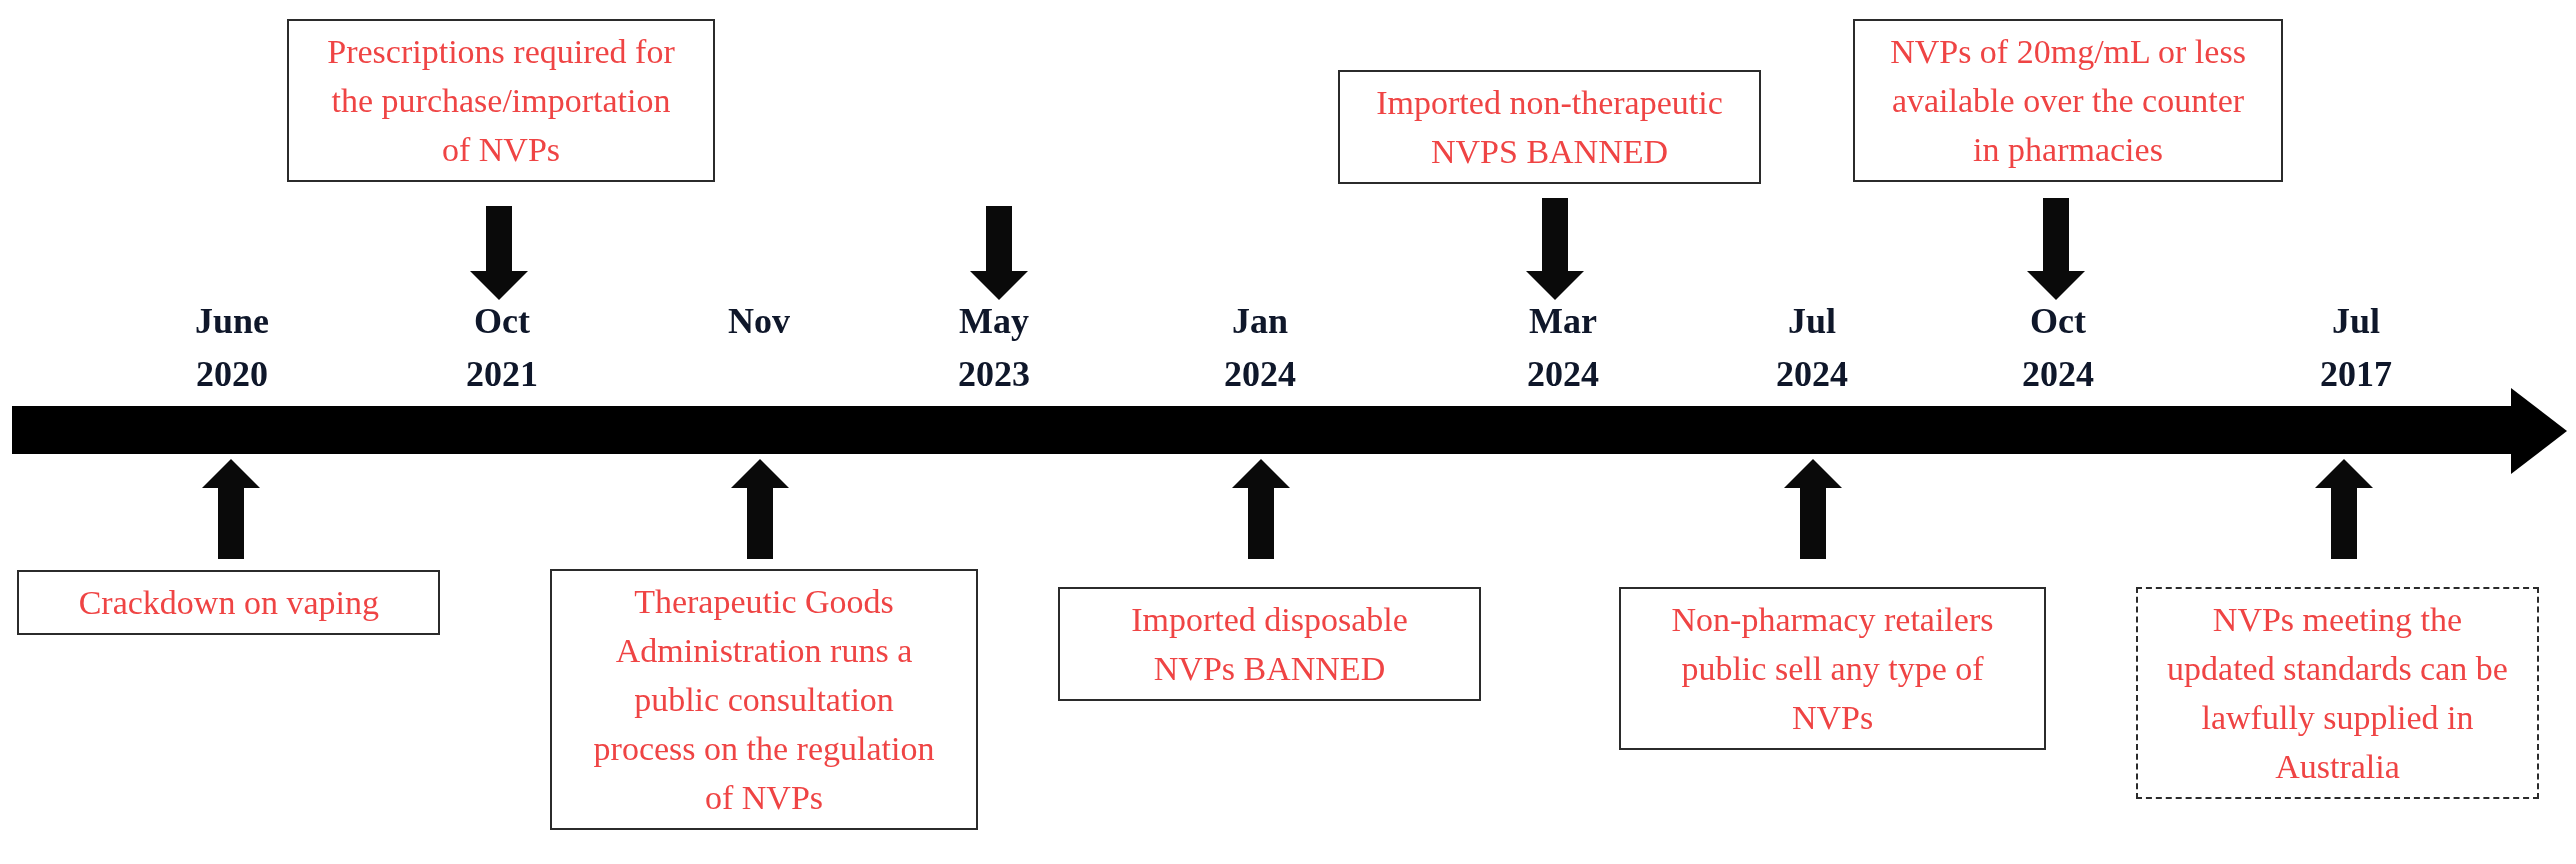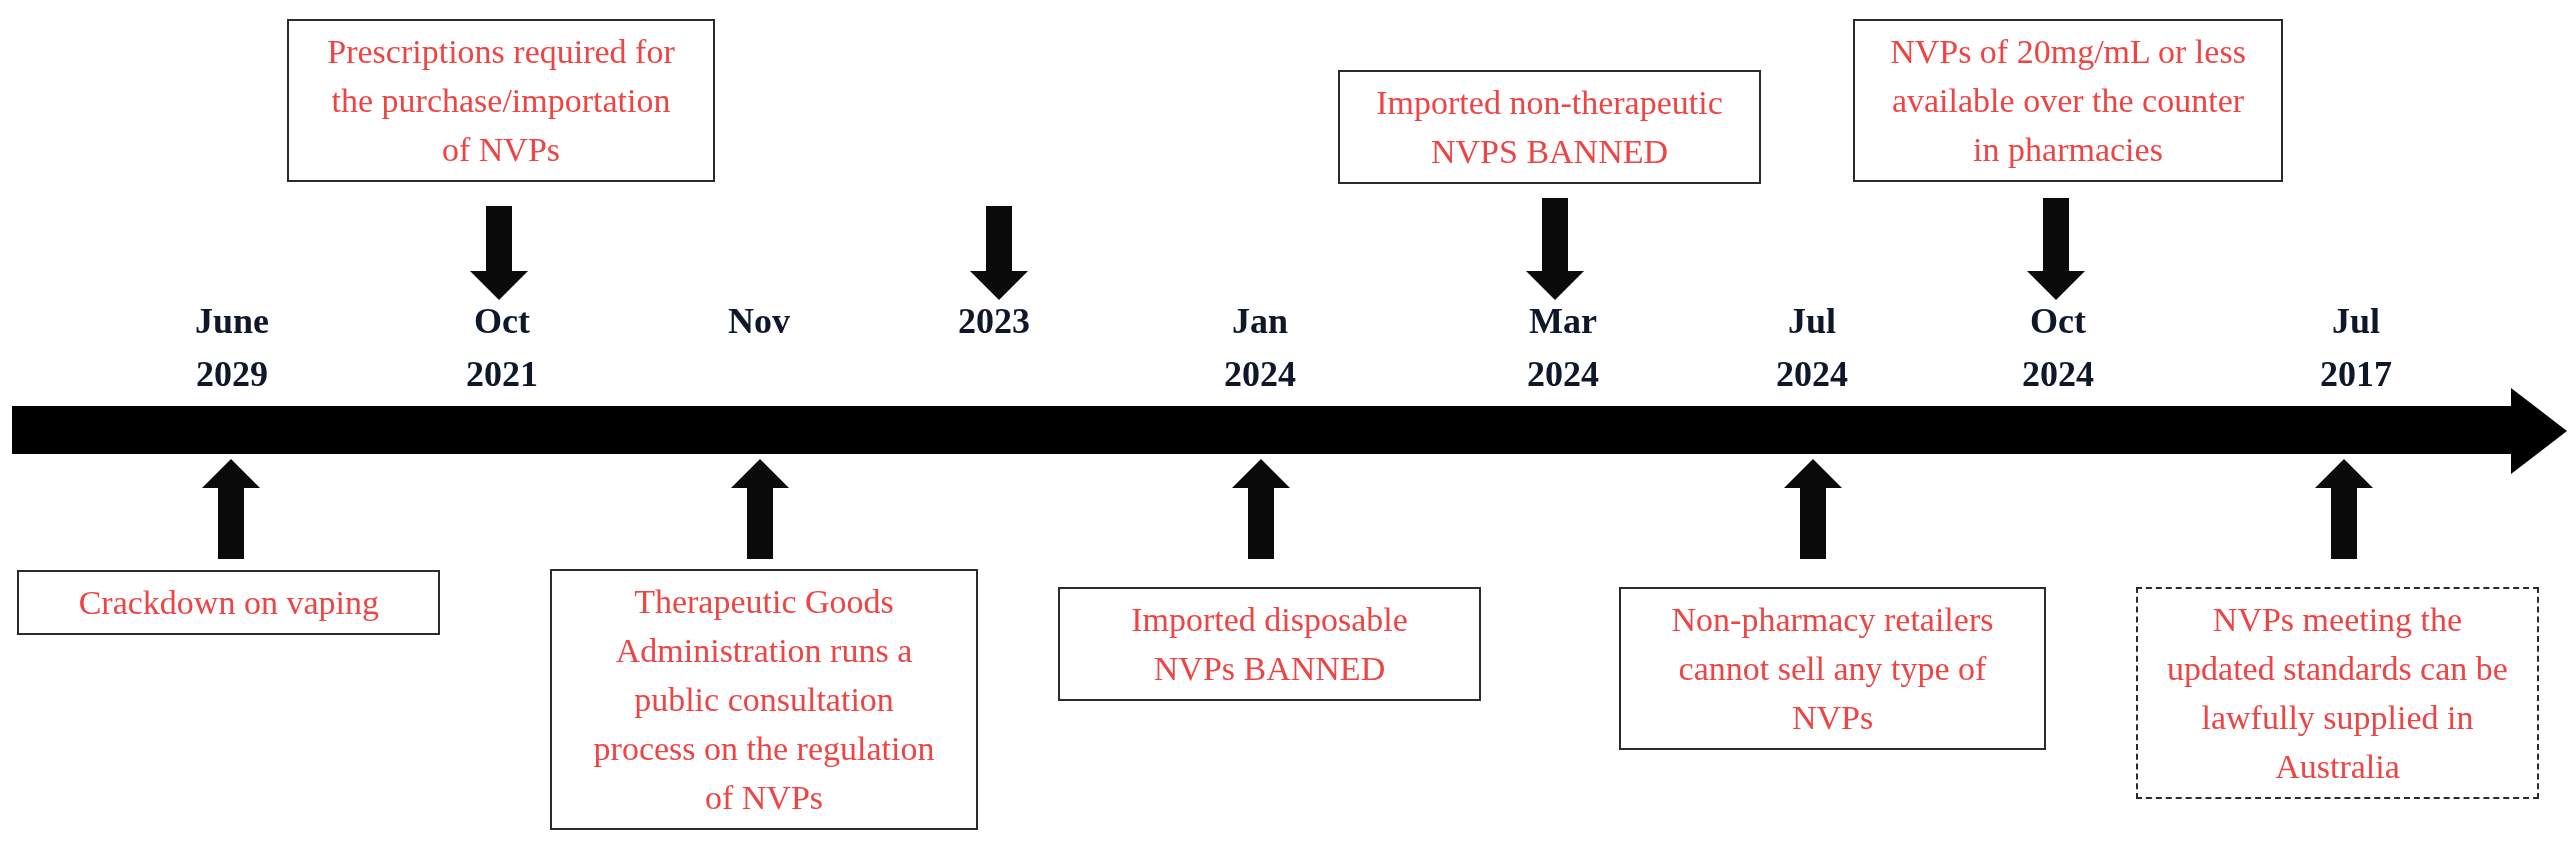--- a/index.html
+++ b/index.html
@@ -57,30 +57,31 @@
 </head>
 <body>
 
 <div id="fig">
 
   <div class="tl-bar"></div>
   <div class="tl-head"></div>
 
   <div class="date" style="left:133px">
     <div>June</div>
-    <div>2029</div>
+    <div>2020</div>
   </div>
   <div class="date" style="left:403px">
     <div>Oct</div>
     <div>2021</div>
   </div>
   <div class="date" style="left:660px">
     <div>Nov</div>
   </div>
   <div class="date" style="left:895px">
+    <div>May</div>
     <div>2023</div>
   </div>
   <div class="date" style="left:1161px">
     <div>Jan</div>
     <div>2024</div>
   </div>
   <div class="date" style="left:1464px">
     <div>Mar</div>
     <div>2024</div>
   </div>
@@ -146,21 +147,21 @@
 
   <div class="evbox" style="left:17.3px;top:570px;width:423px">Crackdown on vaping</div>
   <div class="evbox" style="left:550px;top:569px;width:428px">Therapeutic Goods
 Administration runs a
 public consultation
 process on the regulation
 of NVPs</div>
   <div class="evbox" style="left:1058px;top:587px;width:423px">Imported disposable
 NVPs BANNED</div>
   <div class="evbox" style="left:1619px;top:587px;width:427px">Non-pharmacy retailers
-cannot sell any type of
+public sell any type of
 NVPs</div>
   <div class="evbox dashed" style="left:2136px;top:587px;width:403px">NVPs meeting the
 updated standards can be
 lawfully supplied in
 Australia</div>
 
 </div>
 
 
 </body></html>

